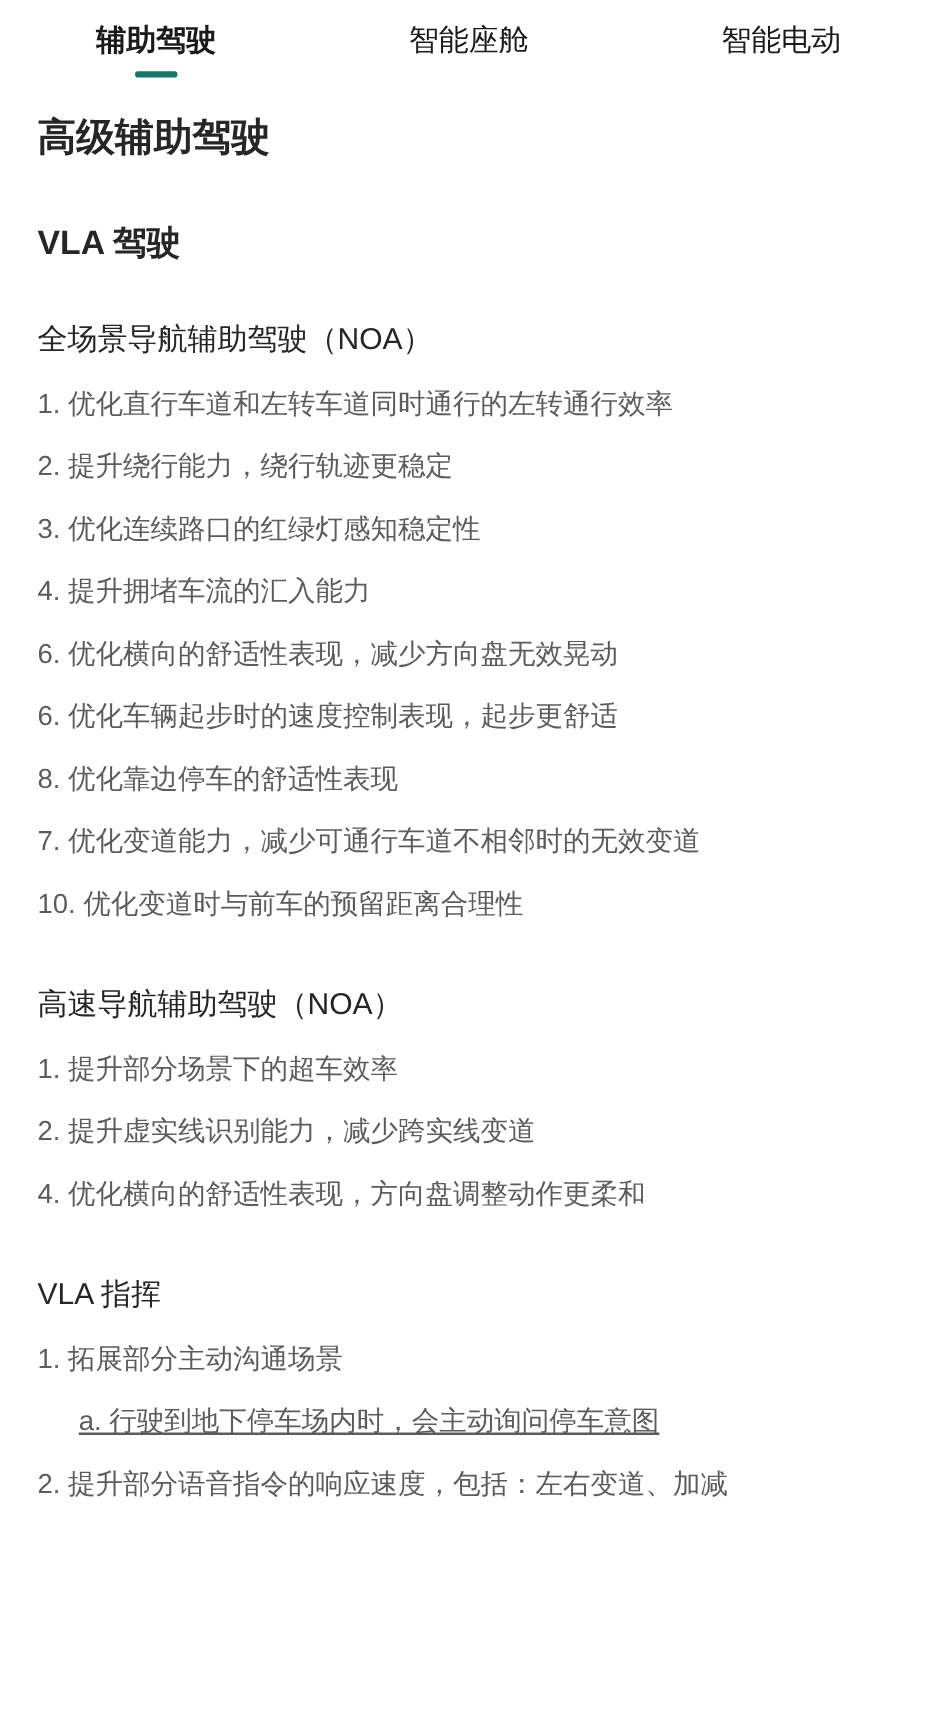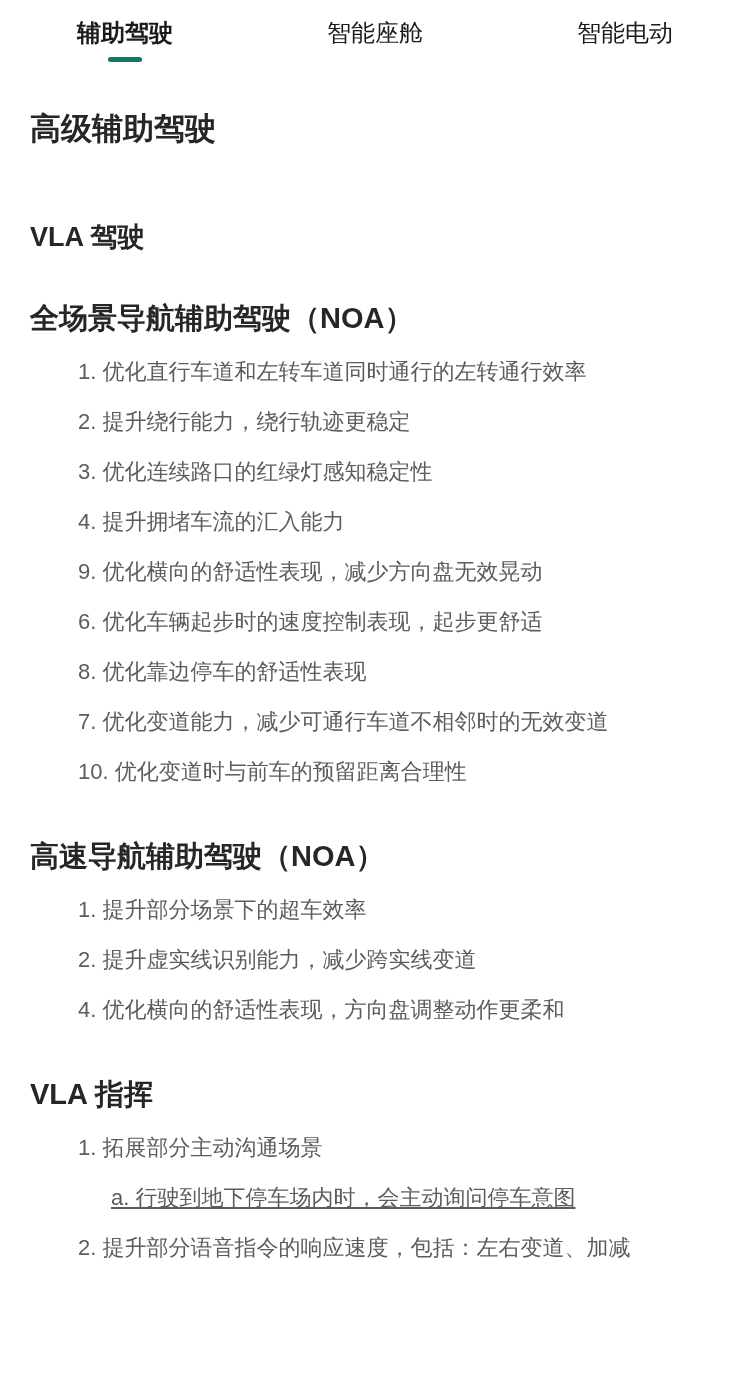--- a/index.html
+++ b/index.html
@@ -40,49 +40,48 @@
     border-radius: 3px;
     margin: 9px auto 0;
     background: transparent;
   }
   .tab.active .tab-underline { background: var(--accent); }
 
   .content {
     padding: 0 30px;
   }
   .page-title {
-    margin-top: 48px;
+    margin-top: 29px;
     font-size: 31px;
     font-weight: bold;
     color: var(--heading);
     line-height: 1.2;
   }
   .section-title {
-    margin-top: 74px;
+    margin-top: 50px;
     font-size: 27px;
     font-weight: bold;
     color: var(--heading);
     line-height: 1.2;
   }
   .group-heading {
     margin-top: 46px;
-    font-size: 29px;
-    font-weight: bold;
+    font-size: 24px;
+    font-weight: normal;
     color: var(--heading);
     line-height: 1.25;
   }
   .list {
     margin-top: 16px;
   }
   .li {
     font-size: 22px;
     color: var(--body-text);
     line-height: 40px;
     margin-top: 10px;
-    margin-left: 48px;
   }
   .li.indent {
     padding-left: 33px;
     text-decoration: underline;
   }
 </style>
 </head>
 <body>
 
 <div class="tabbar">
@@ -105,21 +104,21 @@
   <h1 class="page-title">高级辅助驾驶</h1>
 
   <h2 class="section-title">VLA 驾驶</h2>
 
   <h3 class="group-heading">全场景导航辅助驾驶（NOA）</h3>
   <div class="list">
     <div class="li">1. 优化直行车道和左转车道同时通行的左转通行效率</div>
     <div class="li">2. 提升绕行能力，绕行轨迹更稳定</div>
     <div class="li">3. 优化连续路口的红绿灯感知稳定性</div>
     <div class="li">4. 提升拥堵车流的汇入能力</div>
-    <div class="li">9. 优化横向的舒适性表现，减少方向盘无效晃动</div>
+    <div class="li">6. 优化横向的舒适性表现，减少方向盘无效晃动</div>
     <div class="li">6. 优化车辆起步时的速度控制表现，起步更舒适</div>
     <div class="li">8. 优化靠边停车的舒适性表现</div>
     <div class="li">7. 优化变道能力，减少可通行车道不相邻时的无效变道</div>
     <div class="li">10. 优化变道时与前车的预留距离合理性</div>
   </div>
 
   <h3 class="group-heading">高速导航辅助驾驶（NOA）</h3>
   <div class="list">
     <div class="li">1. 提升部分场景下的超车效率</div>
     <div class="li">2. 提升虚实线识别能力，减少跨实线变道</div>

